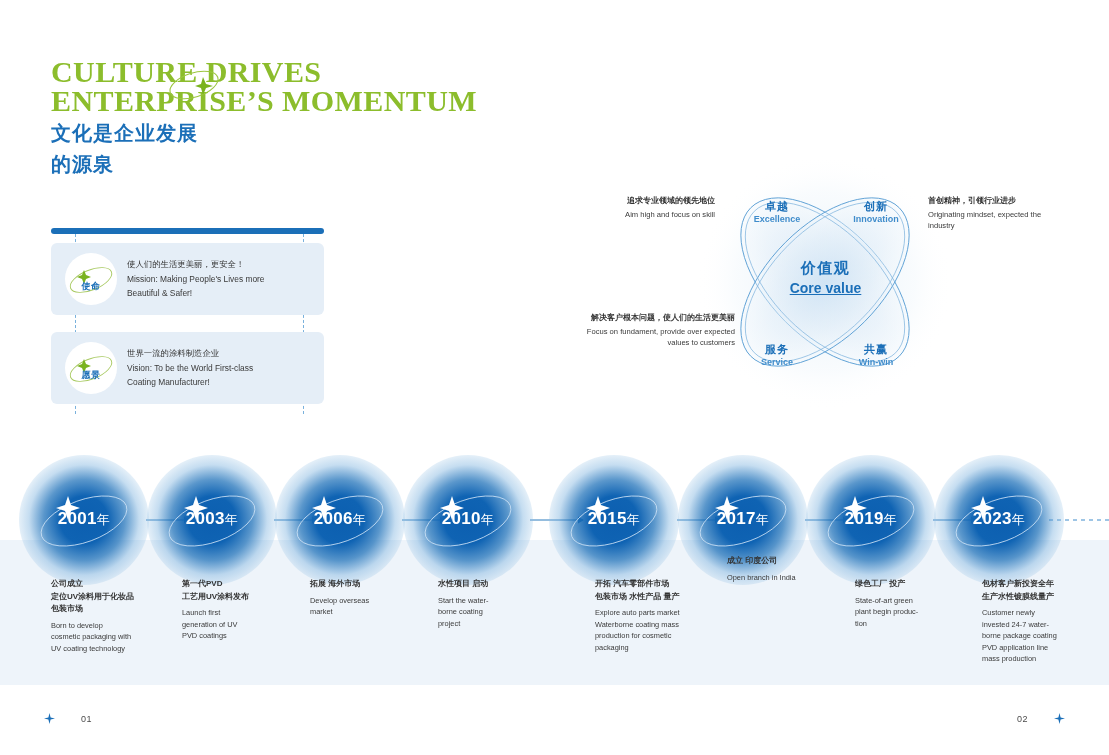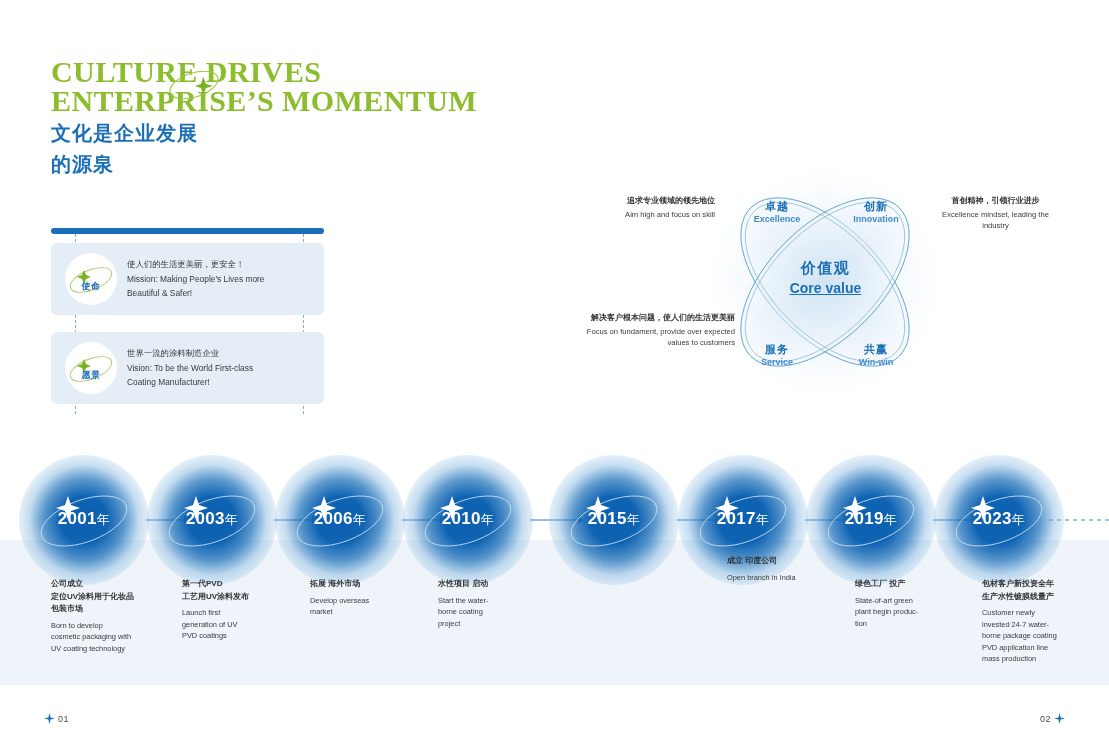--- a/index.html
+++ b/index.html
@@ -65,21 +65,21 @@
   .venn-label .en{font-size:9px;color:#3f8ccb;font-weight:bold;}
   .venn-center{
     position:absolute;left:0;right:0;top:84px;text-align:center;
   }
   .venn-center .cn{font-size:15px;font-weight:bold;color:#1b6fb8;letter-spacing:1.5px;}
   .venn-center .en{font-size:14px;font-weight:bold;color:#1b6fb8;margin-top:2px;text-decoration:underline;}
 
   .side-note{position:absolute;font-size:7.6px;line-height:11.5px;color:#3a3a3a;}
   .side-note .cn{font-size:8px;font-weight:bold;color:#333;display:block;margin-bottom:2px;}
   .side-note.left{text-align:right;}
-  .side-note.right{text-align:center;}
+  .side-note.right{text-align:left;}
 
   
   .timeline{position:absolute;left:1px;top:455px;width:1109px;height:130px;}
   .tl-node{position:absolute;width:130px;height:130px;}
   .tl-blob{
     position:absolute;left:0;top:0;width:130px;height:130px;border-radius:50%;
     background:radial-gradient(circle at 50% 50%,
       #0c5fb0 0%, #0f63b3 26%, rgba(27,111,184,.72) 44%,
       rgba(110,170,219,.40) 60%, rgba(190,219,240,.16) 76%, rgba(255,255,255,0) 88%);
   }
@@ -91,21 +91,21 @@
   }
   .tl-year .suffix{font-size:13px;font-weight:normal;}
 
   
   .tl-desc{position:absolute;width:110px;font-size:7.4px;line-height:11.6px;color:#3a3a3a;}
   .tl-desc .cn{font-weight:bold;color:#333;font-size:8px;line-height:12.5px;display:block;}
   .tl-desc .en{display:block;margin-top:4px;}
 
   
   .foot{position:absolute;bottom:0;left:0;right:0;height:70px;}
-  .foot-item{position:absolute;top:28px;display:flex;align-items:center;gap:3px;
+  .foot-item{position:absolute;top:28px;display:flex;align-items:center;gap:26px;
     font-size:9px;color:#4a4a4a;letter-spacing:.5px;}
   .foot-left{left:44px;}
   .foot-right{right:44px;}
   .spark{width:11px;height:11px;display:inline-block;}
 </style>
 </head>
 <body>
 
 <div class="page">
 
@@ -208,21 +208,21 @@
       <div class="en">Core value</div>
     </div>
   </div>
 
   <div class="side-note left" style="left:585px;top:195px;width:130px;">
     <span class="cn">追求专业领域的领先地位</span>
     <span>Aim high and focus on skill</span>
   </div>
   <div class="side-note right" style="left:928px;top:195px;width:135px;">
     <span class="cn">首创精神，引领行业进步</span>
-    <span>Excellence mindset, leading the industry</span>
+    <span>Originating mindset, expected the industry</span>
   </div>
   <div class="side-note left" style="left:570px;top:312px;width:165px;">
     <span class="cn">解决客户根本问题，使人们的生活更美丽</span>
     <span>Focus on fundament, provide over expected values to customers</span>
   </div>
 
   <div class="timeline">
     <svg style="position:absolute;left:0;top:0;" width="1109" height="130">
       <g stroke="#2c7cbe" stroke-width="1" fill="none">
         <line x1="145" y1="65" x2="188" y2="65"></line>
@@ -325,20 +325,24 @@
     <span class="en">Launch first<br>generation of UV<br>PVD coatings</span>
   </div>
   <div class="tl-desc" style="left:310px;top:578px;">
     <span class="cn">拓展 海外市场</span>
     <span class="en">Develop overseas<br>market</span>
   </div>
   <div class="tl-desc" style="left:438px;top:578px;">
     <span class="cn">水性项目 启动</span>
     <span class="en">Start the water-<br>borne coating<br>project</span>
   </div>
+  <div class="tl-desc" style="left:595px;top:578px;width:122px;">
+    <span class="cn">开拓 汽车零部件市场<br>包装市场 水性产品 量产</span>
+    <span class="en">Explore auto parts market<br>Waterborne coating mass<br>production for cosmetic<br>packaging</span>
+  </div>
   <div class="tl-desc" style="left:727px;top:555px;">
     <span class="cn">成立 印度公司</span>
     <span class="en">Open branch in India</span>
   </div>
   <div class="tl-desc" style="left:855px;top:578px;">
     <span class="cn">绿色工厂 投产</span>
     <span class="en">State-of-art green<br>plant begin produc-<br>tion</span>
   </div>
   <div class="tl-desc" style="left:982px;top:578px;">
     <span class="cn">包材客户新投资全年<br>生产水性镀膜线量产</span>

